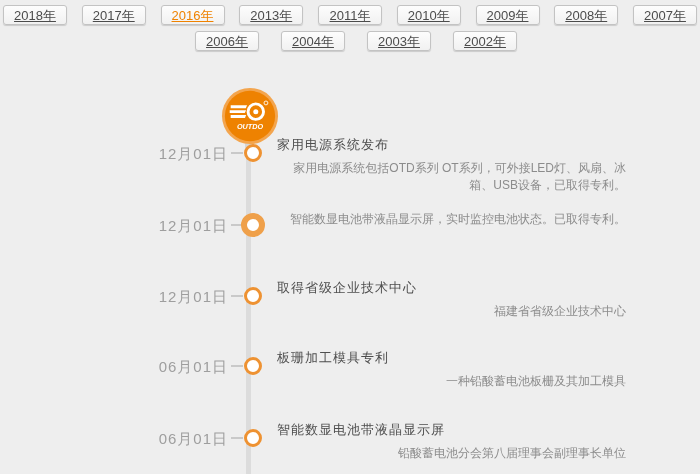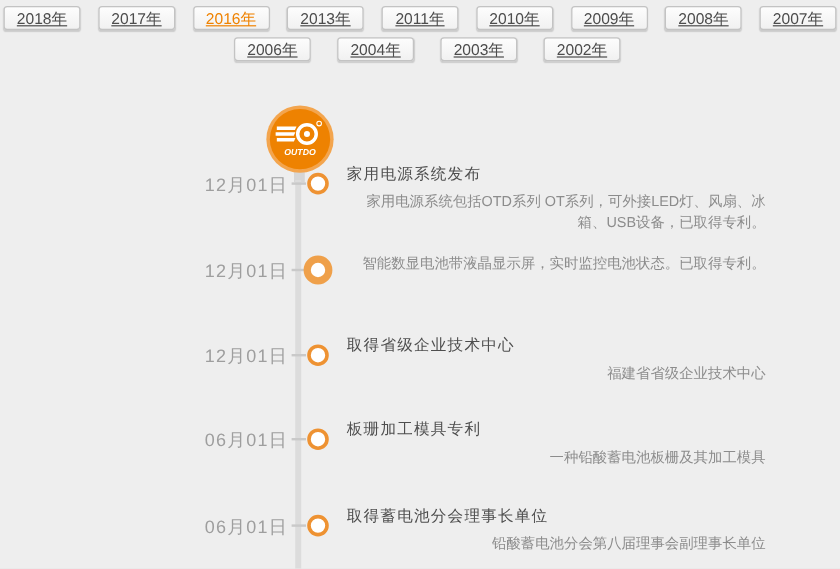--- a/index.html
+++ b/index.html
@@ -47,21 +47,21 @@
     width: 9px; height: 10px;
     background: #d6d6d6;
     margin-left: -2px;
   }
   .logo {
     position: absolute;
     left: 221px; top: 87px;
     width: 58px; height: 58px;
   }
 
-  .entry { position: absolute; left: 12px; width: 636px; height: 70px; text-decoration: underline; }
+  .entry { position: absolute; left: 0; width: 636px; height: 70px; text-decoration: underline; }
   .entry:nth-child(1) { top: 134px; }
   .entry:nth-child(2) { top: 206px; }
   .entry:nth-child(3) { top: 277px; }
   .entry:nth-child(4) { top: 347px; }
   .entry:nth-child(5) { top: 419px; }
 
   .date {
     position: absolute;
     left: 0; top: 11px;
     width: 228px;
@@ -185,20 +185,20 @@
           <div class="content">
             <div class="title">板珊加工模具专利</div>
             <div class="desc">一种铅酸蓄电池板栅及其加工模具</div>
           </div>
         </div>
         <div class="entry">
           <div class="date">06月01日</div>
           <div class="dash"></div>
           <div class="dot"></div>
           <div class="content">
-            <div class="title">取得蓄电池分会理事长单位</div>
+            <div class="title">智能数显电池带液晶显示屏</div>
             <div class="desc">铅酸蓄电池分会第八届理事会副理事长单位</div>
           </div>
         </div>
       </div>
   </div>
 
 </div>
 
 </body></html>

